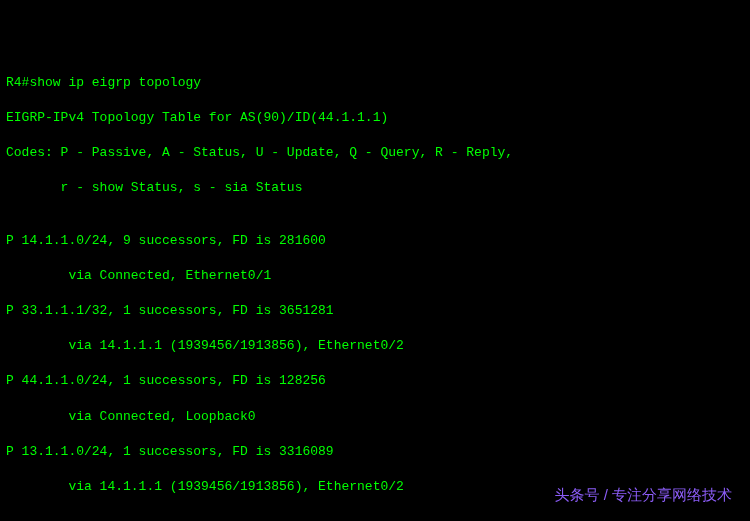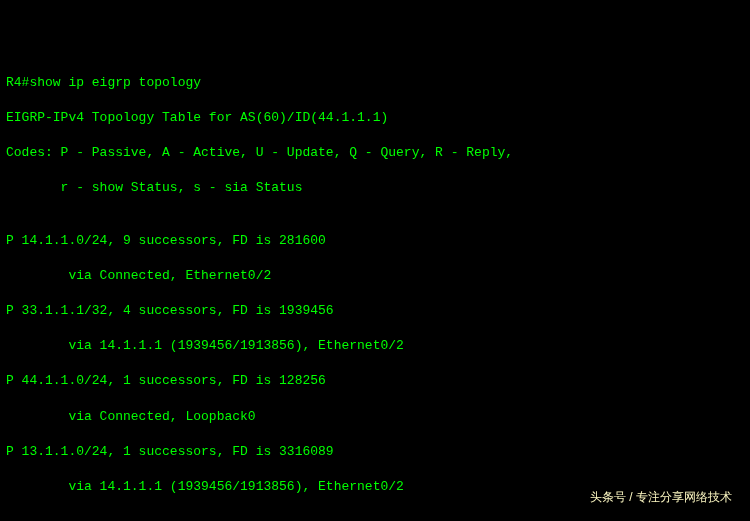--- a/index.html
+++ b/index.html
@@ -20,40 +20,40 @@
       position: relative;
       white-space: pre;
     }
     .line {
       display: block;
     }
     .watermark {
       position: absolute;
       bottom: 16px;
       right: 18px;
-      color: #fef9c3;
+      color: #8b5cf6;
       font-family: Arial, sans-serif;
-      font-size: 12px;
+      font-size: 15px;
       text-shadow: 0 0 2px rgba(0,0,0,0.8);
       white-space: nowrap;
     }
   </style>
 </head>
 <body>
 
 
 
 <span class="line">R4#show ip eigrp topology</span>
-<span class="line">EIGRP-IPv4 Topology Table for AS(60)/ID(44.1.1.1)</span>
-<span class="line">Codes: P - Passive, A - Active, U - Update, Q - Query, R - Reply,</span>
+<span class="line">EIGRP-IPv4 Topology Table for AS(90)/ID(44.1.1.1)</span>
+<span class="line">Codes: P - Passive, A - Status, U - Update, Q - Query, R - Reply,</span>
 <span class="line">       r - show Status, s - sia Status</span>
 <span class="line"></span>
 <span class="line">P 14.1.1.0/24, 9 successors, FD is 281600</span>
-<span class="line">        via Connected, Ethernet0/2</span>
-<span class="line">P 33.1.1.1/32, 4 successors, FD is 1939456</span>
+<span class="line">        via Connected, Ethernet0/1</span>
+<span class="line">P 33.1.1.1/32, 1 successors, FD is 3651281</span>
 <span class="line">        via 14.1.1.1 (1939456/1913856), Ethernet0/2</span>
 <span class="line">P 44.1.1.0/24, 1 successors, FD is 128256</span>
 <span class="line">        via Connected, Loopback0</span>
 <span class="line">P 13.1.1.0/24, 1 successors, FD is 3316089</span>
 <span class="line">        via 14.1.1.1 (1939456/1913856), Ethernet0/2</span>
 <span class="line"></span>
 
 
 
 

